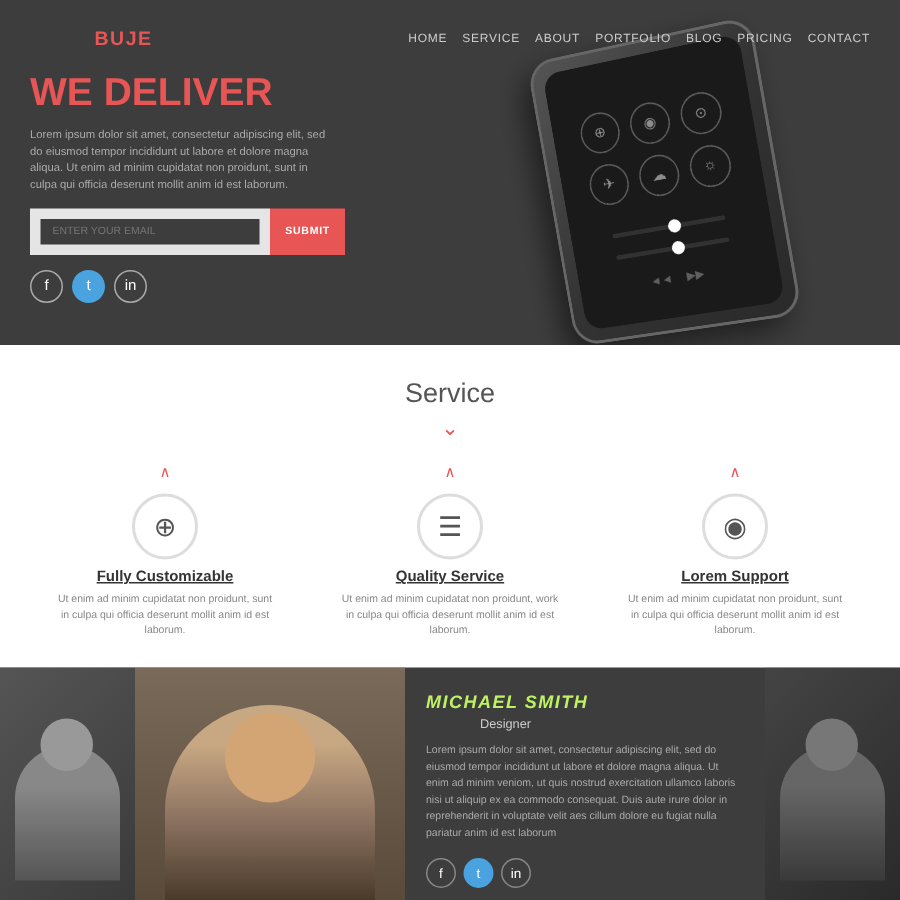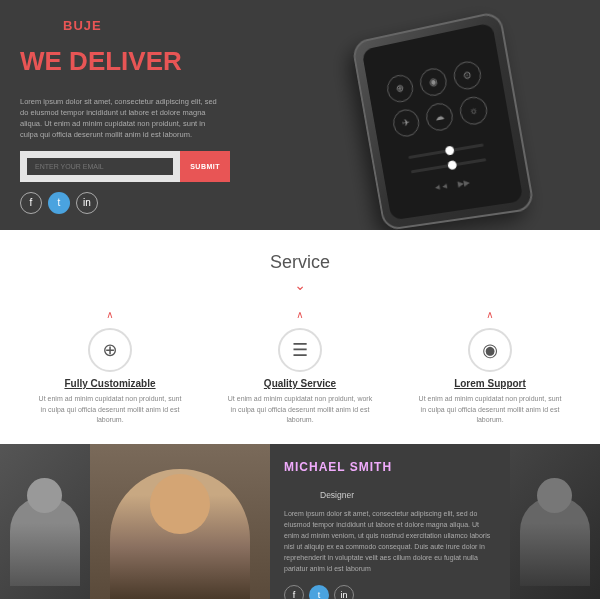--- a/index.html
+++ b/index.html
@@ -38,21 +38,21 @@
       color: #ccc;
       text-decoration: none;
       font-size: 8px;
       letter-spacing: 0.5px;
     }
     .hero-title {
       color: #e85555;
       font-size: 26px;
       font-weight: bold;
       line-height: 1.1;
-      margin-bottom: 20px;
+      margin-bottom: 8px;
       text-transform: uppercase;
     }
     .hero-desc {
       color: #aaa;
       font-size: 7.5px;
       line-height: 1.5;
       max-width: 200px;
       margin-bottom: 10px;
     }
     .email-row {
@@ -293,26 +293,27 @@
       position: absolute;
       top: 5px;
       left: 40px;
     }
 
     .test-content {
       flex: 1;
       padding: 16px 14px;
     }
     .test-name {
-      color: #f0abfc;
+      color: #bef264;
       font-size: 12px;
       font-weight: bold;
       text-transform: uppercase;
       letter-spacing: 1px;
-      margin-bottom: 16px;
+      margin-bottom: 2px;
+      font-style: italic;
     }
     .test-role {
       color: #ccc;
       font-size: 8.5px;
       margin-bottom: 8px;
       padding-left: 36px;
     }
     .test-desc {
       color: #aaa;
       font-size: 7px;
@@ -366,20 +367,29 @@
       left: 17px;
     }
   </style>
 </head>
 <body>
 
 <section class="hero">
   <div class="hero-content">
     <nav>
       <div class="logo">BUJE</div>
+      <div class="nav-links">
+        <a>HOME</a>
+        <a>SERVICE</a>
+        <a>ABOUT</a>
+        <a>PORTFOLIO</a>
+        <a>BLOG</a>
+        <a>PRICING</a>
+        <a>CONTACT</a>
+      </div>
     </nav>
 
     <h1 class="hero-title">WE DELIVER</h1>
     <p class="hero-desc">Lorem ipsum dolor sit amet, consectetur adipiscing elit, sed do eiusmod tempor incididunt ut labore et dolore magna aliqua. Ut enim ad minim cupidatat non proidunt, sunt in culpa qui officia deserunt mollit anim id est laborum.</p>
 
     <div class="email-row">
       <input class="email-input" type="text" placeholder="ENTER YOUR EMAIL" style="">
       <button class="submit-btn">SUBMIT</button>
     </div>
 

